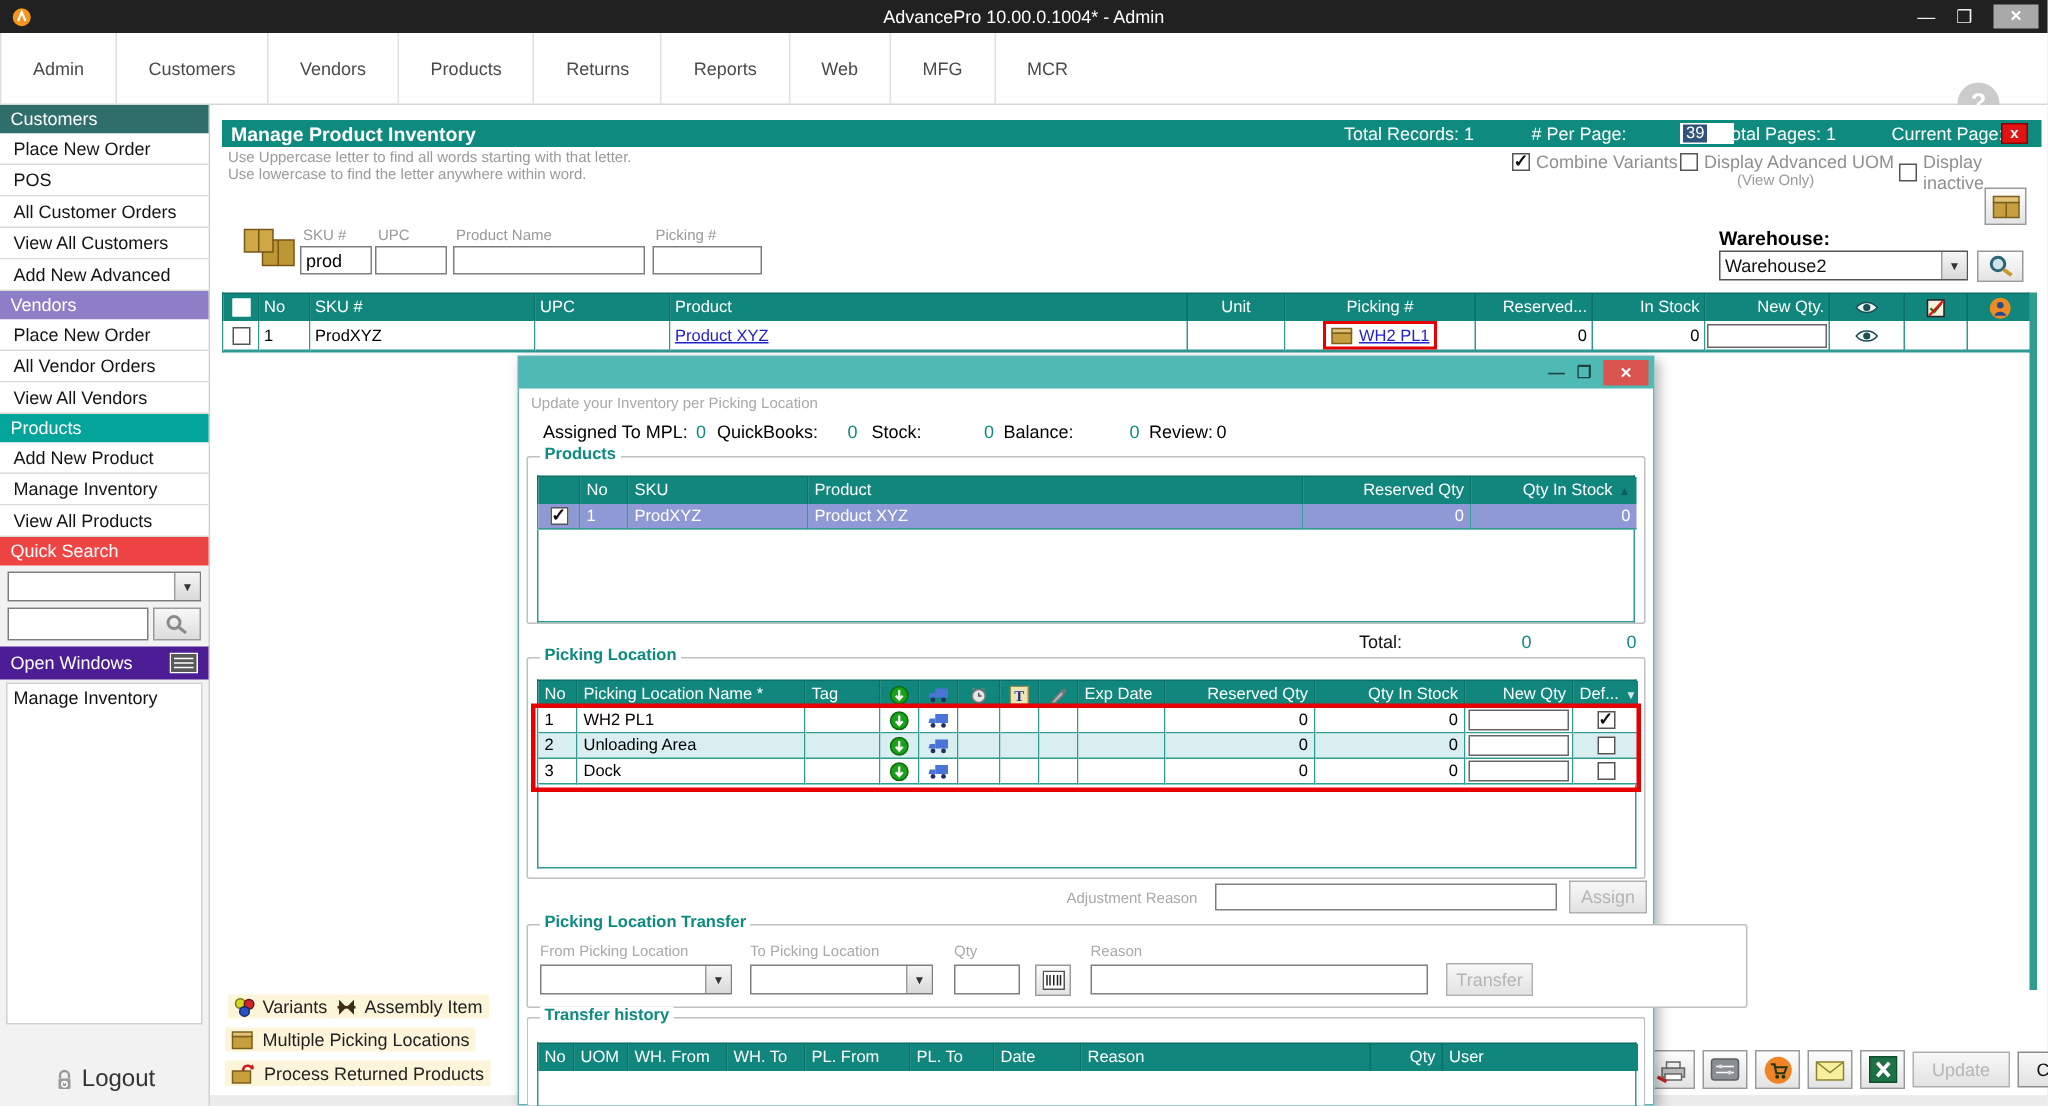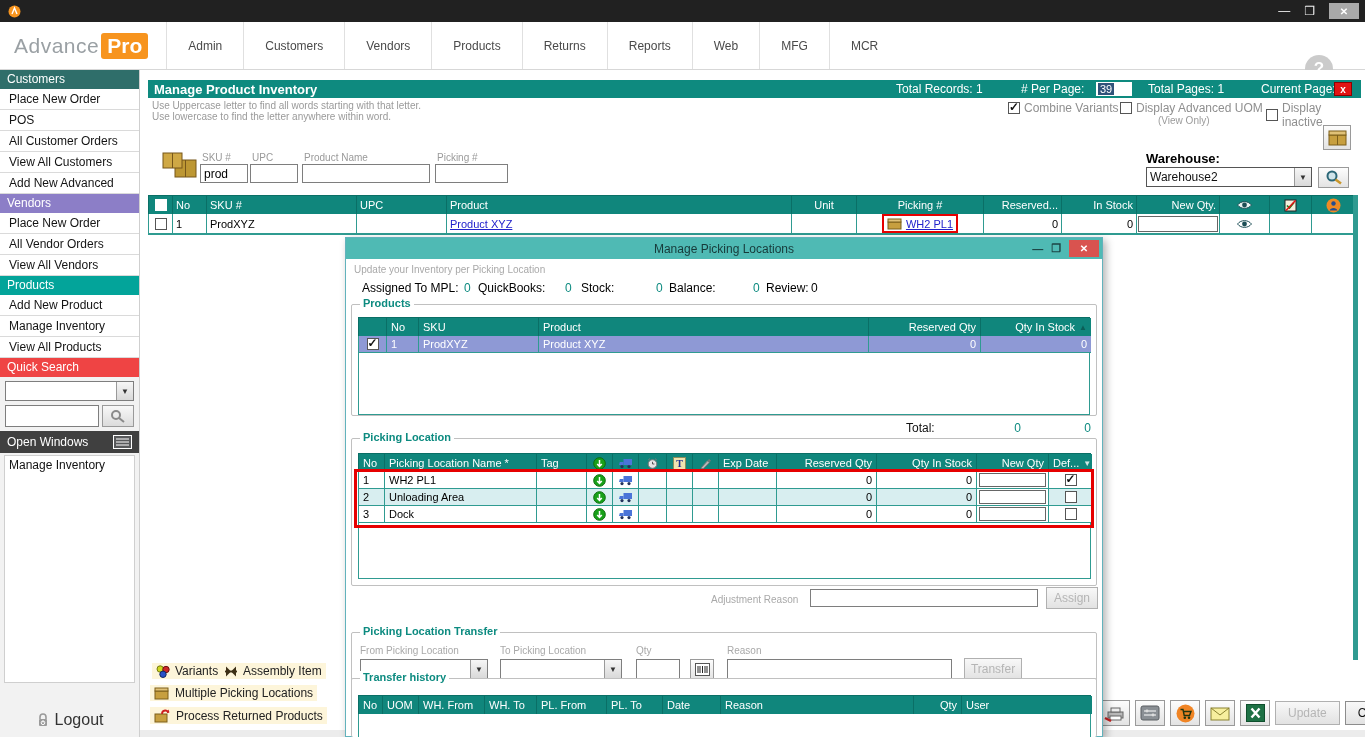--- a/index.html
+++ b/index.html
@@ -28,42 +28,42 @@
     border-left:1px solid #e0e0e0;cursor:pointer}
   .tab:last-of-type{border-right:1px solid #e0e0e0}
   .help{position:absolute;right:32px;top:33px;width:28px;height:28px;border-radius:50%;background:#cbcbcb;
     color:#fff;font-size:17px;font-weight:bold;display:flex;align-items:center;justify-content:center}
 
   
   .sidebar{position:absolute;left:0;top:70px;width:140px;height:667px;background:#f2f2f2;
     border-right:1px solid #cfcfcf;display:flex;flex-direction:column}
   .shead{height:19px;line-height:19px;color:#fff;font-size:12px;padding:0 7px;flex:none}
   .shead.cust{background:#2f6e6a}.shead.vend{background:#8c7ec7}.shead.prod{background:#03a49a}
-  .shead.qs{background:#ef4444}.shead.ow{background:#404040;display:flex;align-items:center;justify-content:space-between;height:22px}
+  .shead.qs{background:#ef4444}.shead.ow{background:#4c1d95;display:flex;align-items:center;justify-content:space-between;height:22px}
   .sitem{height:21px;line-height:21px;background:#fff;border-bottom:1px solid #dadada;font-size:12px;
     padding:0 9px;color:#141414;cursor:pointer;flex:none}
   .qs-dd{margin:4px 5px 2px 5px;height:20px;background:#fff;border:1px solid #7e7e7e;display:flex}
   .qs-dd .fill{flex:1}
   .dd-btn{width:17px;background:linear-gradient(#f6f6f6,#d9d9d9);border-left:1px solid #9a9a9a;
     display:flex;align-items:center;justify-content:center;font-size:8px;color:#333}
   .qs-row{margin:2px 5px 4px 5px;height:22px;display:flex;gap:3px}
   .qs-row input{flex:1;height:22px;border:1px solid #7e7e7e;font-size:12px;padding:0 3px;min-width:0}
   .qs-btn{width:32px;height:22px;background:linear-gradient(#f8f8f8,#dcdcdc);border:1px solid #9a9a9a;
     display:flex;align-items:center;justify-content:center}
   .ow-list{margin:2px 4px;background:#fff;border:1px solid #cfcfcf;height:228px;padding:2px 4px;font-size:12px}
   .logout{margin-top:auto;margin-bottom:8px;display:flex;align-items:center;justify-content:center;gap:5px;
     font-size:16px;color:#333}
 
   
   .main{position:absolute;left:140px;top:70px;width:1225px;height:667px;background:#fff}
   .mhdr{position:absolute;left:8px;top:10px;right:4px;height:18px;background:#0e8a7f;color:#fff;
     display:flex;align-items:center}
   .mhdr .ttl{font-size:13px;font-weight:bold;margin-left:6px}
   .mhdr .stat{position:absolute;font-size:12px}
-  .perpage-box{position:absolute;left:948px;top:2px;width:36px;height:14px;background:#fff;display:flex;
+  .perpage-box{position:absolute;left:972px;top:2px;width:36px;height:14px;background:#fff;display:flex;
     align-items:center;justify-content:flex-start;padding-left:2px}
   .perpage-box span{background:#31537a;color:#fff;font-size:11px;padding:0 2px}
   .redx{position:absolute;left:1186px;top:2px;width:18px;height:14px;background:#e11414;border:1px solid #8d0000;
     color:#fff;font-size:10px;font-weight:bold;display:flex;align-items:center;justify-content:center;cursor:pointer}
   .hint{position:absolute;left:12px;color:#9a9a9a;font-size:10px}
   .cbrow{position:absolute;top:31px;font-size:12px;color:#8f8f8f;display:flex;align-items:center;gap:4px}
   .cb{width:12px;height:12px;border:1px solid #555;background:#fff;display:inline-block;position:relative;flex:none}
   .cb.checked::after{content:"✓";position:absolute;top:-3px;left:0px;font-size:12px;font-weight:bold;color:#111}
   .viewonly{position:absolute;left:1018px;top:45px;color:#9a9a9a;font-size:10px}
   .icbtn{background:linear-gradient(#fdfdfd,#e3e3e3);border:1px solid #9a9a9a;display:flex;
@@ -133,32 +133,29 @@
 </head>
 <body>
 
 <div class="titlebar">
   <span class="ic app-ic">
     <svg width="13" height="13">
         <circle cx="6.5" cy="6.5" r="6" fill="#f7941e"></circle>
         <path d="M4 9 L6.5 3 L9 9" stroke="#fff" stroke-width="1.4" fill="none"></path>
       </svg>
   </span>
+  <span class="t">AdvancePro 10.00.0.1004*  - Admin</span>
   <span class="wctl">
     <span class="g">—</span>
     <span class="g">❒</span>
     <span class="close">✕</span>
   </span>
 </div>
 
 <div class="menubar">
-  <span class="logo">
-    <span class="a">Advance</span>
-    <span class="p">Pro</span>
-  </span>
   <div class="tab">Admin</div>
   <div class="tab">Customers</div>
   <div class="tab">Vendors</div>
   <div class="tab">Products</div>
   <div class="tab">Returns</div>
   <div class="tab">Reports</div>
   <div class="tab">Web</div>
   <div class="tab">MFG</div>
   <div class="tab">MCR</div>
   <div class="help">?</div>
@@ -437,21 +434,20 @@
             <path d="M5.5 4.5 L13.5 13.5 M13.5 4.5 L5.5 13.5" stroke="#fff" stroke-width="2.4"></path>
           </svg></span>
     </span>
     <span class="pushbtn dis">Update</span>
     <span class="pushbtn">Close</span>
   </div>
 </div>
 
 <div class="modal">
   <div class="mtbar">
-    <span class="t">Manage Picking Locations</span>
     <span class="mctl">
       <span class="g">—</span>
       <span class="g">❒</span>
       <span class="close">✕</span>
     </span>
   </div>
   <div class="msub">Update your Inventory per Picking Location</div>
 
   <span class="mstat" style="left:16px">Assigned To MPL:</span>
   <span class="mstat v" style="left:118px">0</span>
@@ -636,21 +632,21 @@
       </div>
       <div class="body" style="height:56px"></div>
     </div>
   </div>
   <div class="annot" style="left:8px;top:231px;width:740px;height:59px"></div>
 
   <span class="glabel" style="left:365px;top:356px">Adjustment Reason</span>
   <input class="abs" style="left: 464px; top: 351px; width: 228px; height: 18px; border: 1px solid rgb(126, 126, 126); padding: 0px 3px;">
   <span class="pushbtn dis abs" style="left:700px;top:349px;width:52px;height:22px">Assign</span>
 
-  <div class="grp" style="left:5px;top:394px;width:746px;height:56px">
+  <div class="grp" style="left:5px;top:378px;width:814px;height:56px">
     <span class="lgd">Picking Location Transfer</span>
     <span class="glabel" style="left:8px;top:12px">From Picking Location</span>
     <div class="qs-dd abs" style="left:8px;top:26px;width:128px;height:20px;margin:0">
         <span class="fill"></span>
         <span class="dd-btn">▼</span>
       </div>
     <span class="glabel" style="left:148px;top:12px">To Picking Location</span>
     <div class="qs-dd abs" style="left:148px;top:26px;width:122px;height:20px;margin:0">
         <span class="fill"></span>
         <span class="dd-btn">▼</span>

